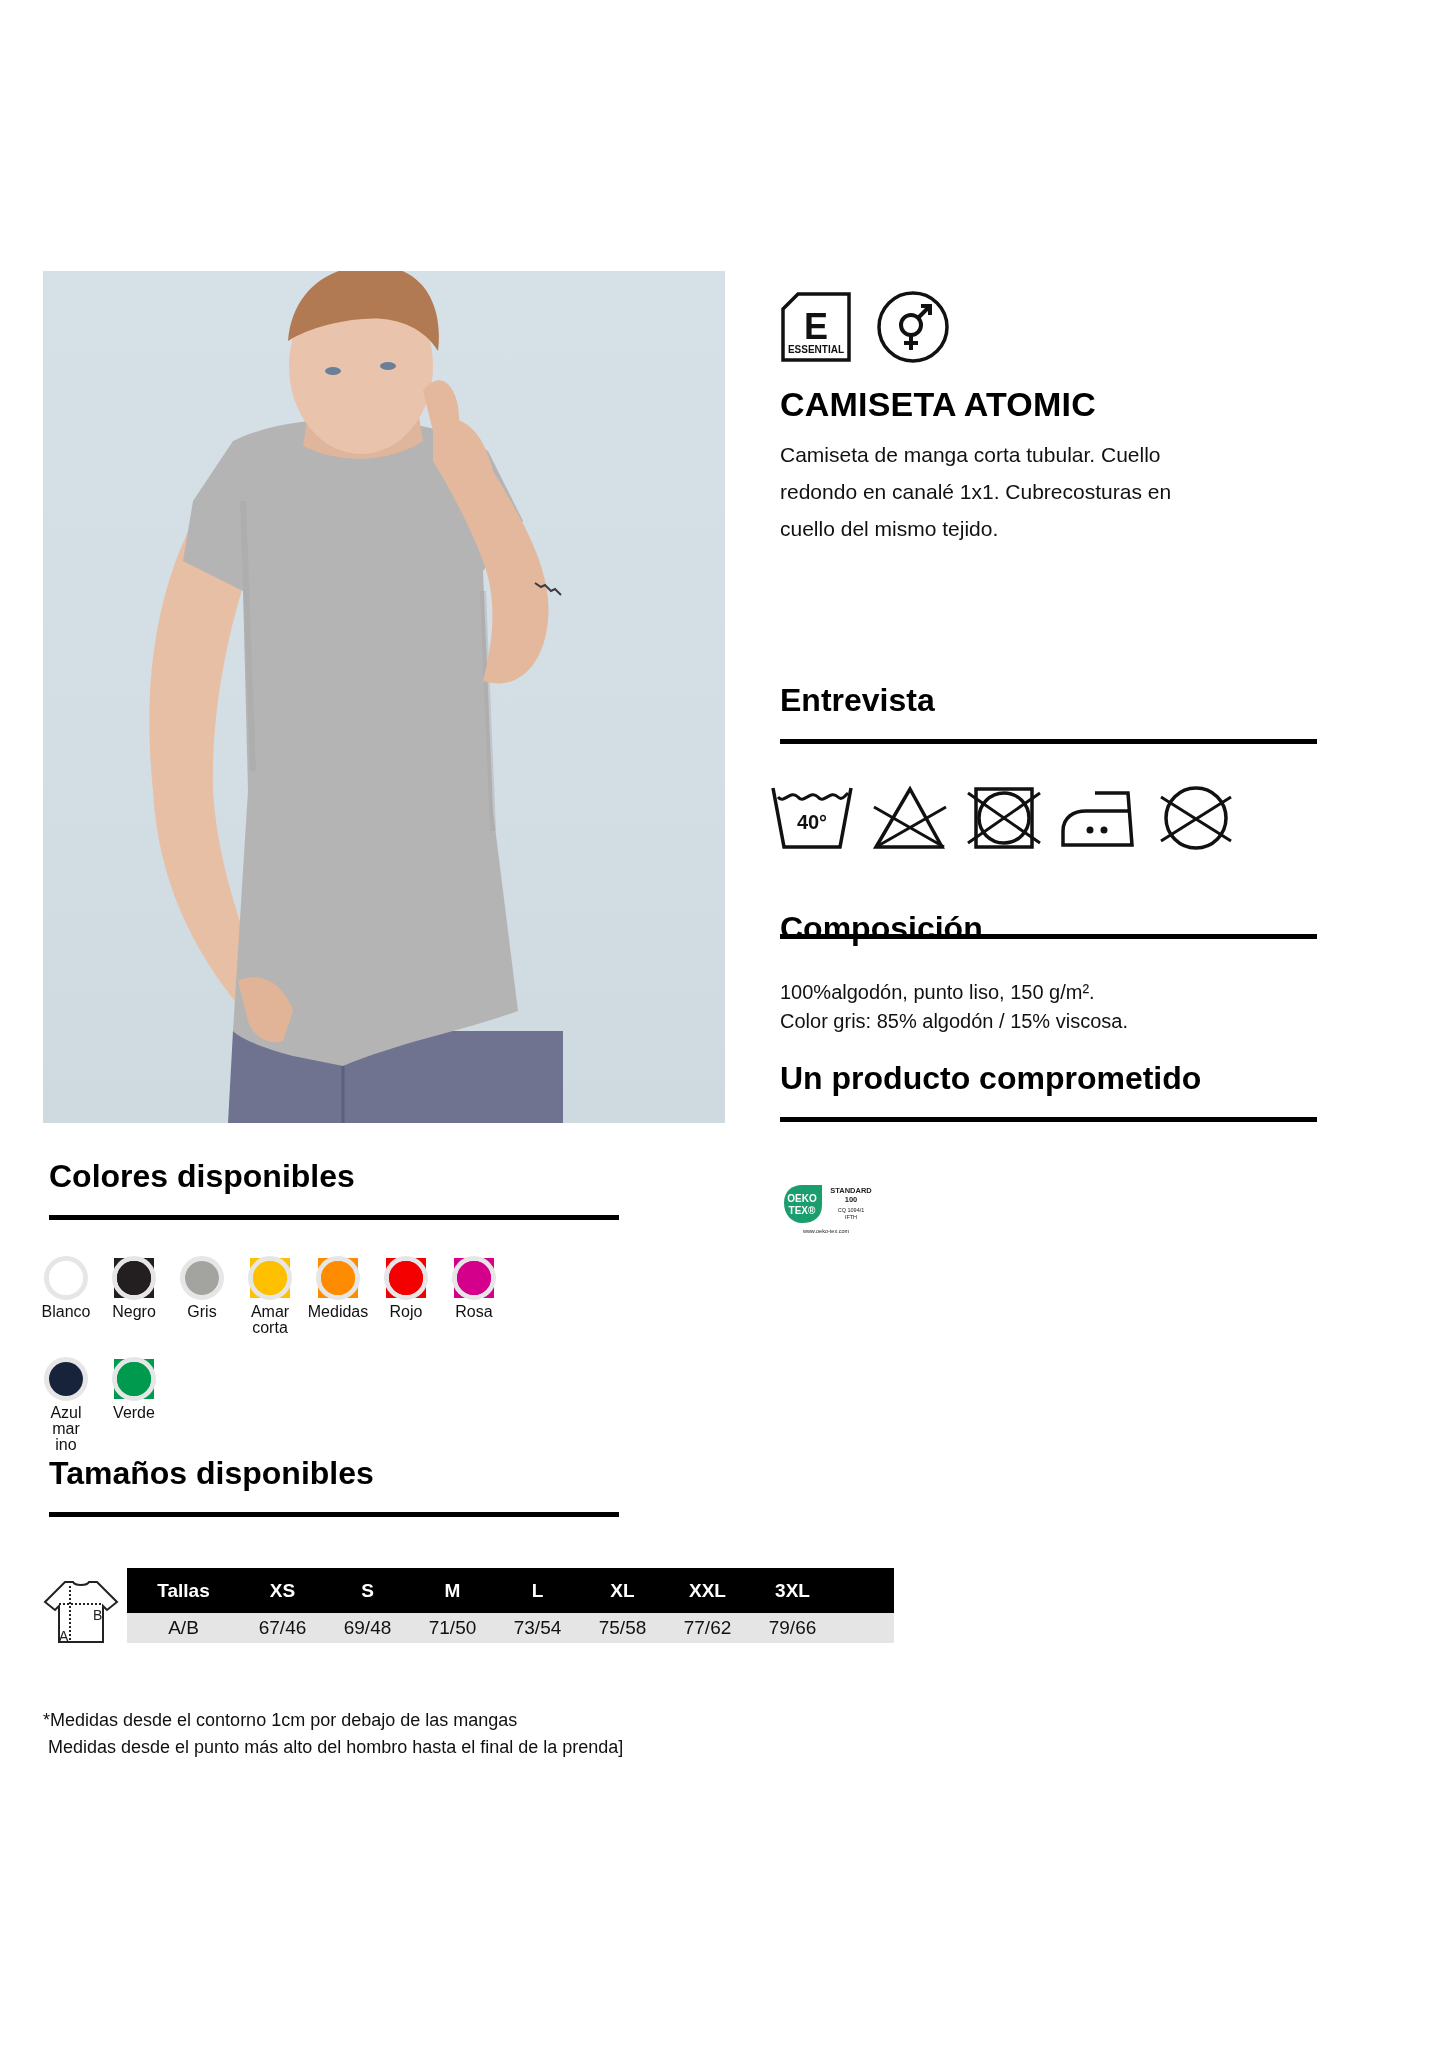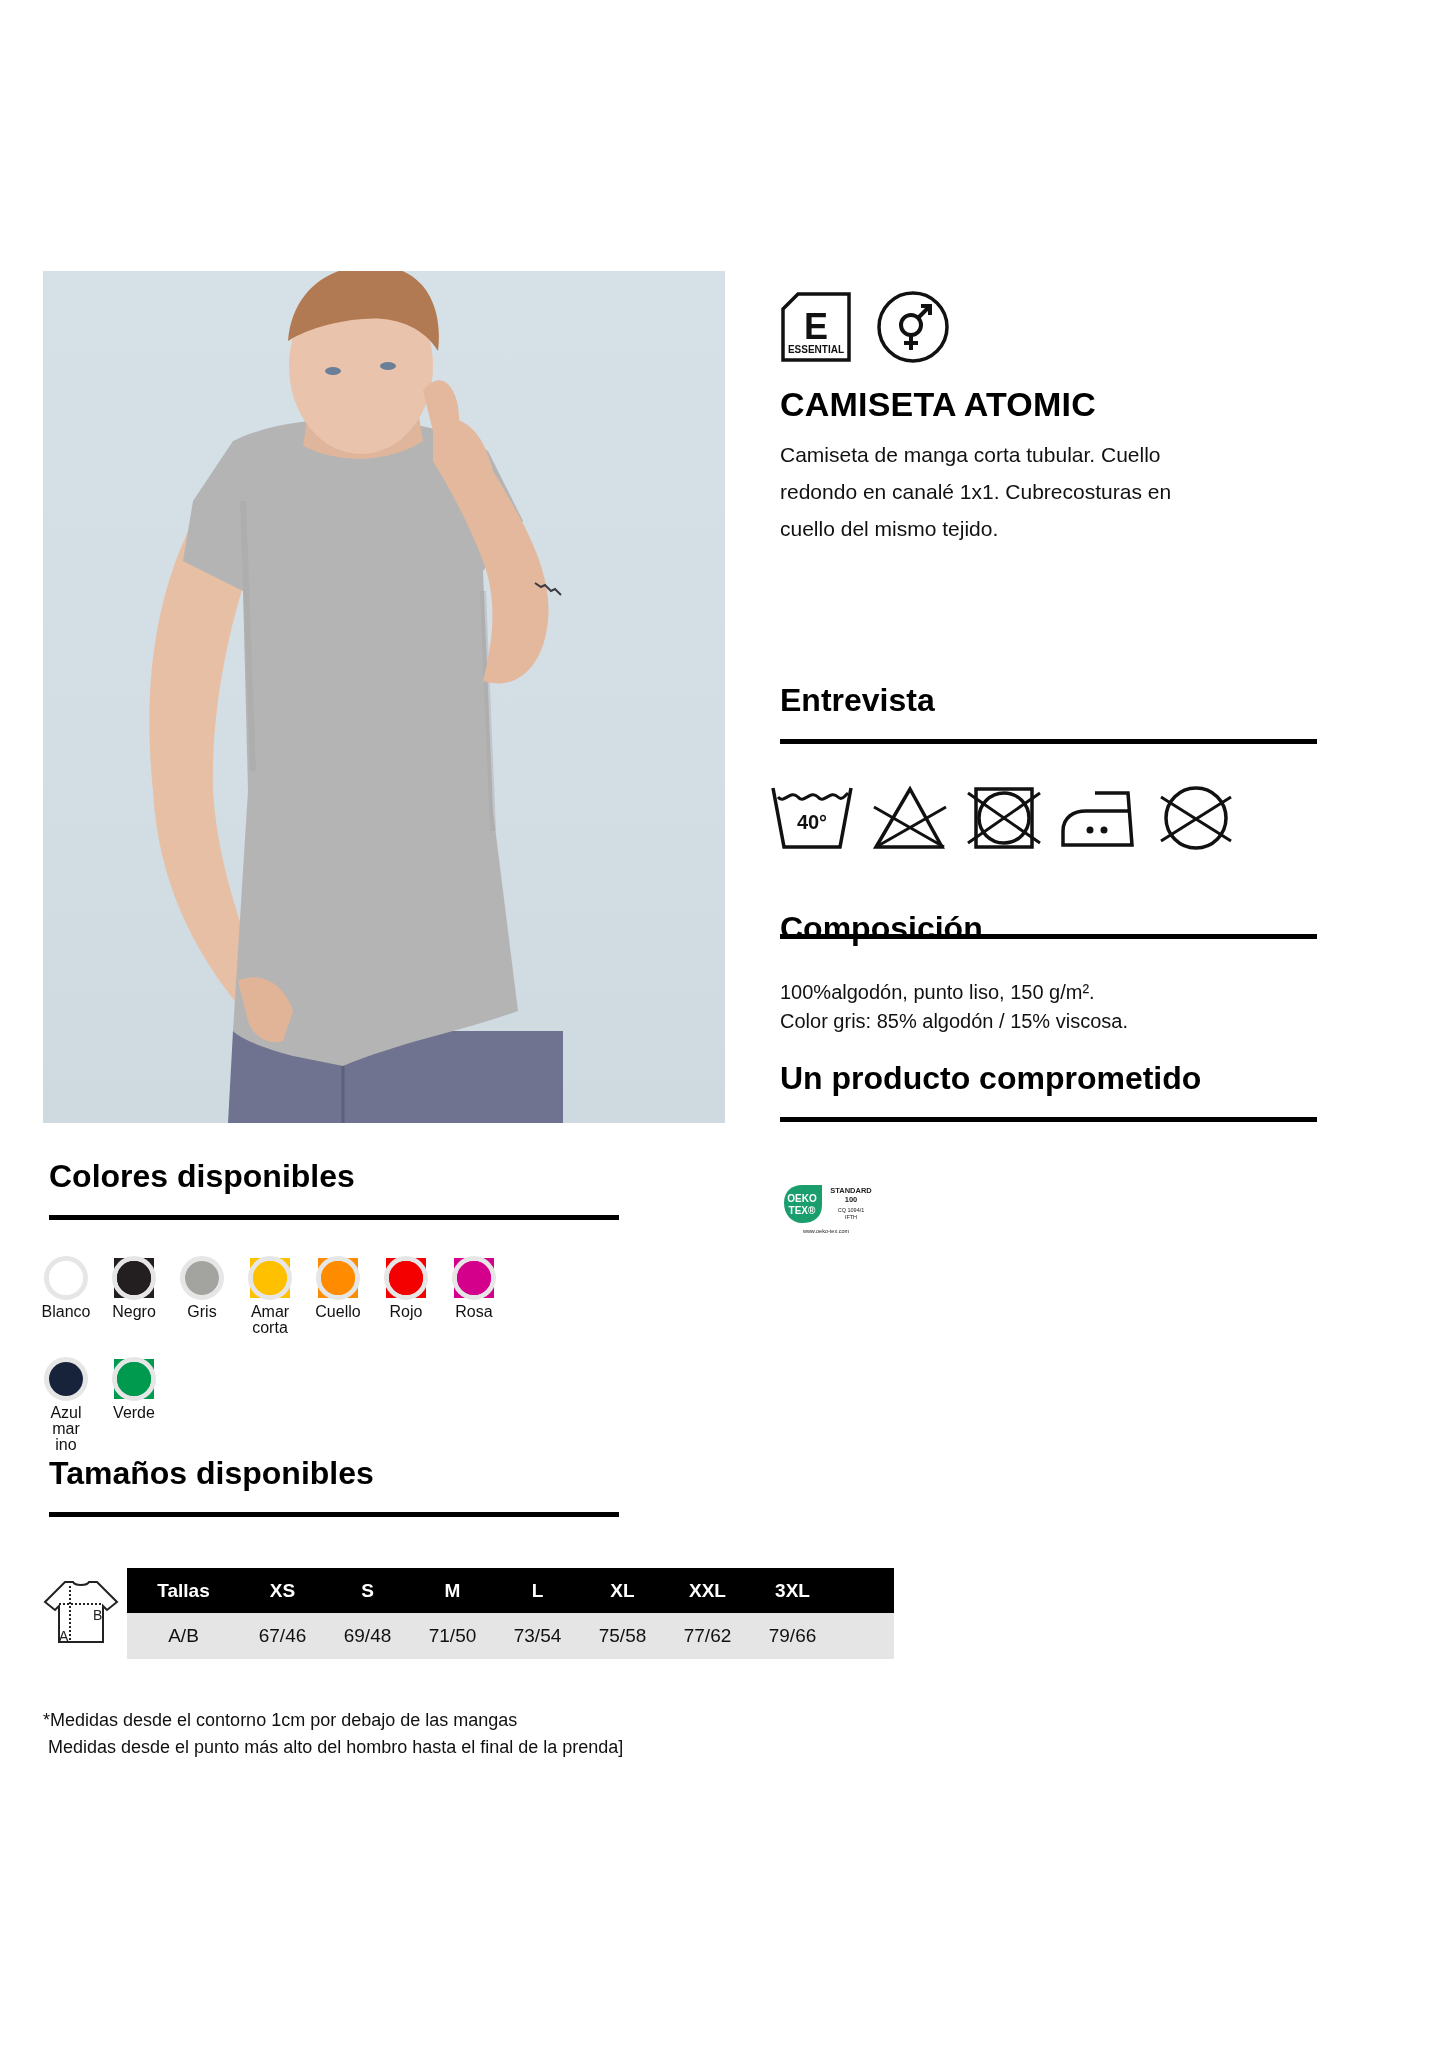--- a/index.html
+++ b/index.html
@@ -34,21 +34,21 @@
   .swatch .chip { width: 42px; height: 42px; position: relative; }
   .swatch .chip .sq { position: absolute; inset: 1px; }
   .swatch .chip .ring { position: absolute; inset: -1px; border-radius: 50%; border: 5px solid #e6e6e6; }
   .swatch .chip .dot { position: absolute; inset: 4px; border-radius: 50%; }
   .swatch .lbl { margin-top: 5px; font-size: 16px; line-height: 16px; text-align: center; color: #111; }
 
   
   .shirt-icon { position: absolute; left: 43px; top: 1578px; width: 76px; height: 68px; }
   .size-table { position: absolute; left: 127px; top: 1568px; width: 767px; border-collapse: collapse; }
   .size-table th { background: #000; color: #fff; font-size: 19px; font-weight: bold; height: 45px; text-align: center; }
-  .size-table td { background: #e5e5e5; color: #111; font-size: 19px; height: 46px; text-align: center; }
+  .size-table td { background: #e5e5e5; color: #111; font-size: 19px; height: 30px; text-align: center; }
   .size-table .c0 { width: 113px; }
   .size-table .c { width: 85px; }
   .size-table .cend { width: 59px; }
 
   .notes { position: absolute; left: 43px; top: 1707px; font-size: 18px; line-height: 27px; color: #111; }
 </style>
 </head>
 <body>
 
 <div class="photo" title="Modelo con camiseta gris">
@@ -178,21 +178,21 @@
         <div class="dot" style="background:#ffc000"></div>
       </div>
     <div class="lbl">Amar corta</div>
   </div>
   <div class="swatch">
     <div class="chip">
         <div class="sq" style="background:#ff8c00"></div>
         <div class="ring"></div>
         <div class="dot" style="background:#ff8c00"></div>
       </div>
-    <div class="lbl">Cuello</div>
+    <div class="lbl">Medidas</div>
   </div>
   <div class="swatch">
     <div class="chip">
         <div class="sq" style="background:#f50000"></div>
         <div class="ring"></div>
         <div class="dot" style="background:#f50000"></div>
       </div>
     <div class="lbl">Rojo</div>
   </div>
   <div class="swatch">

